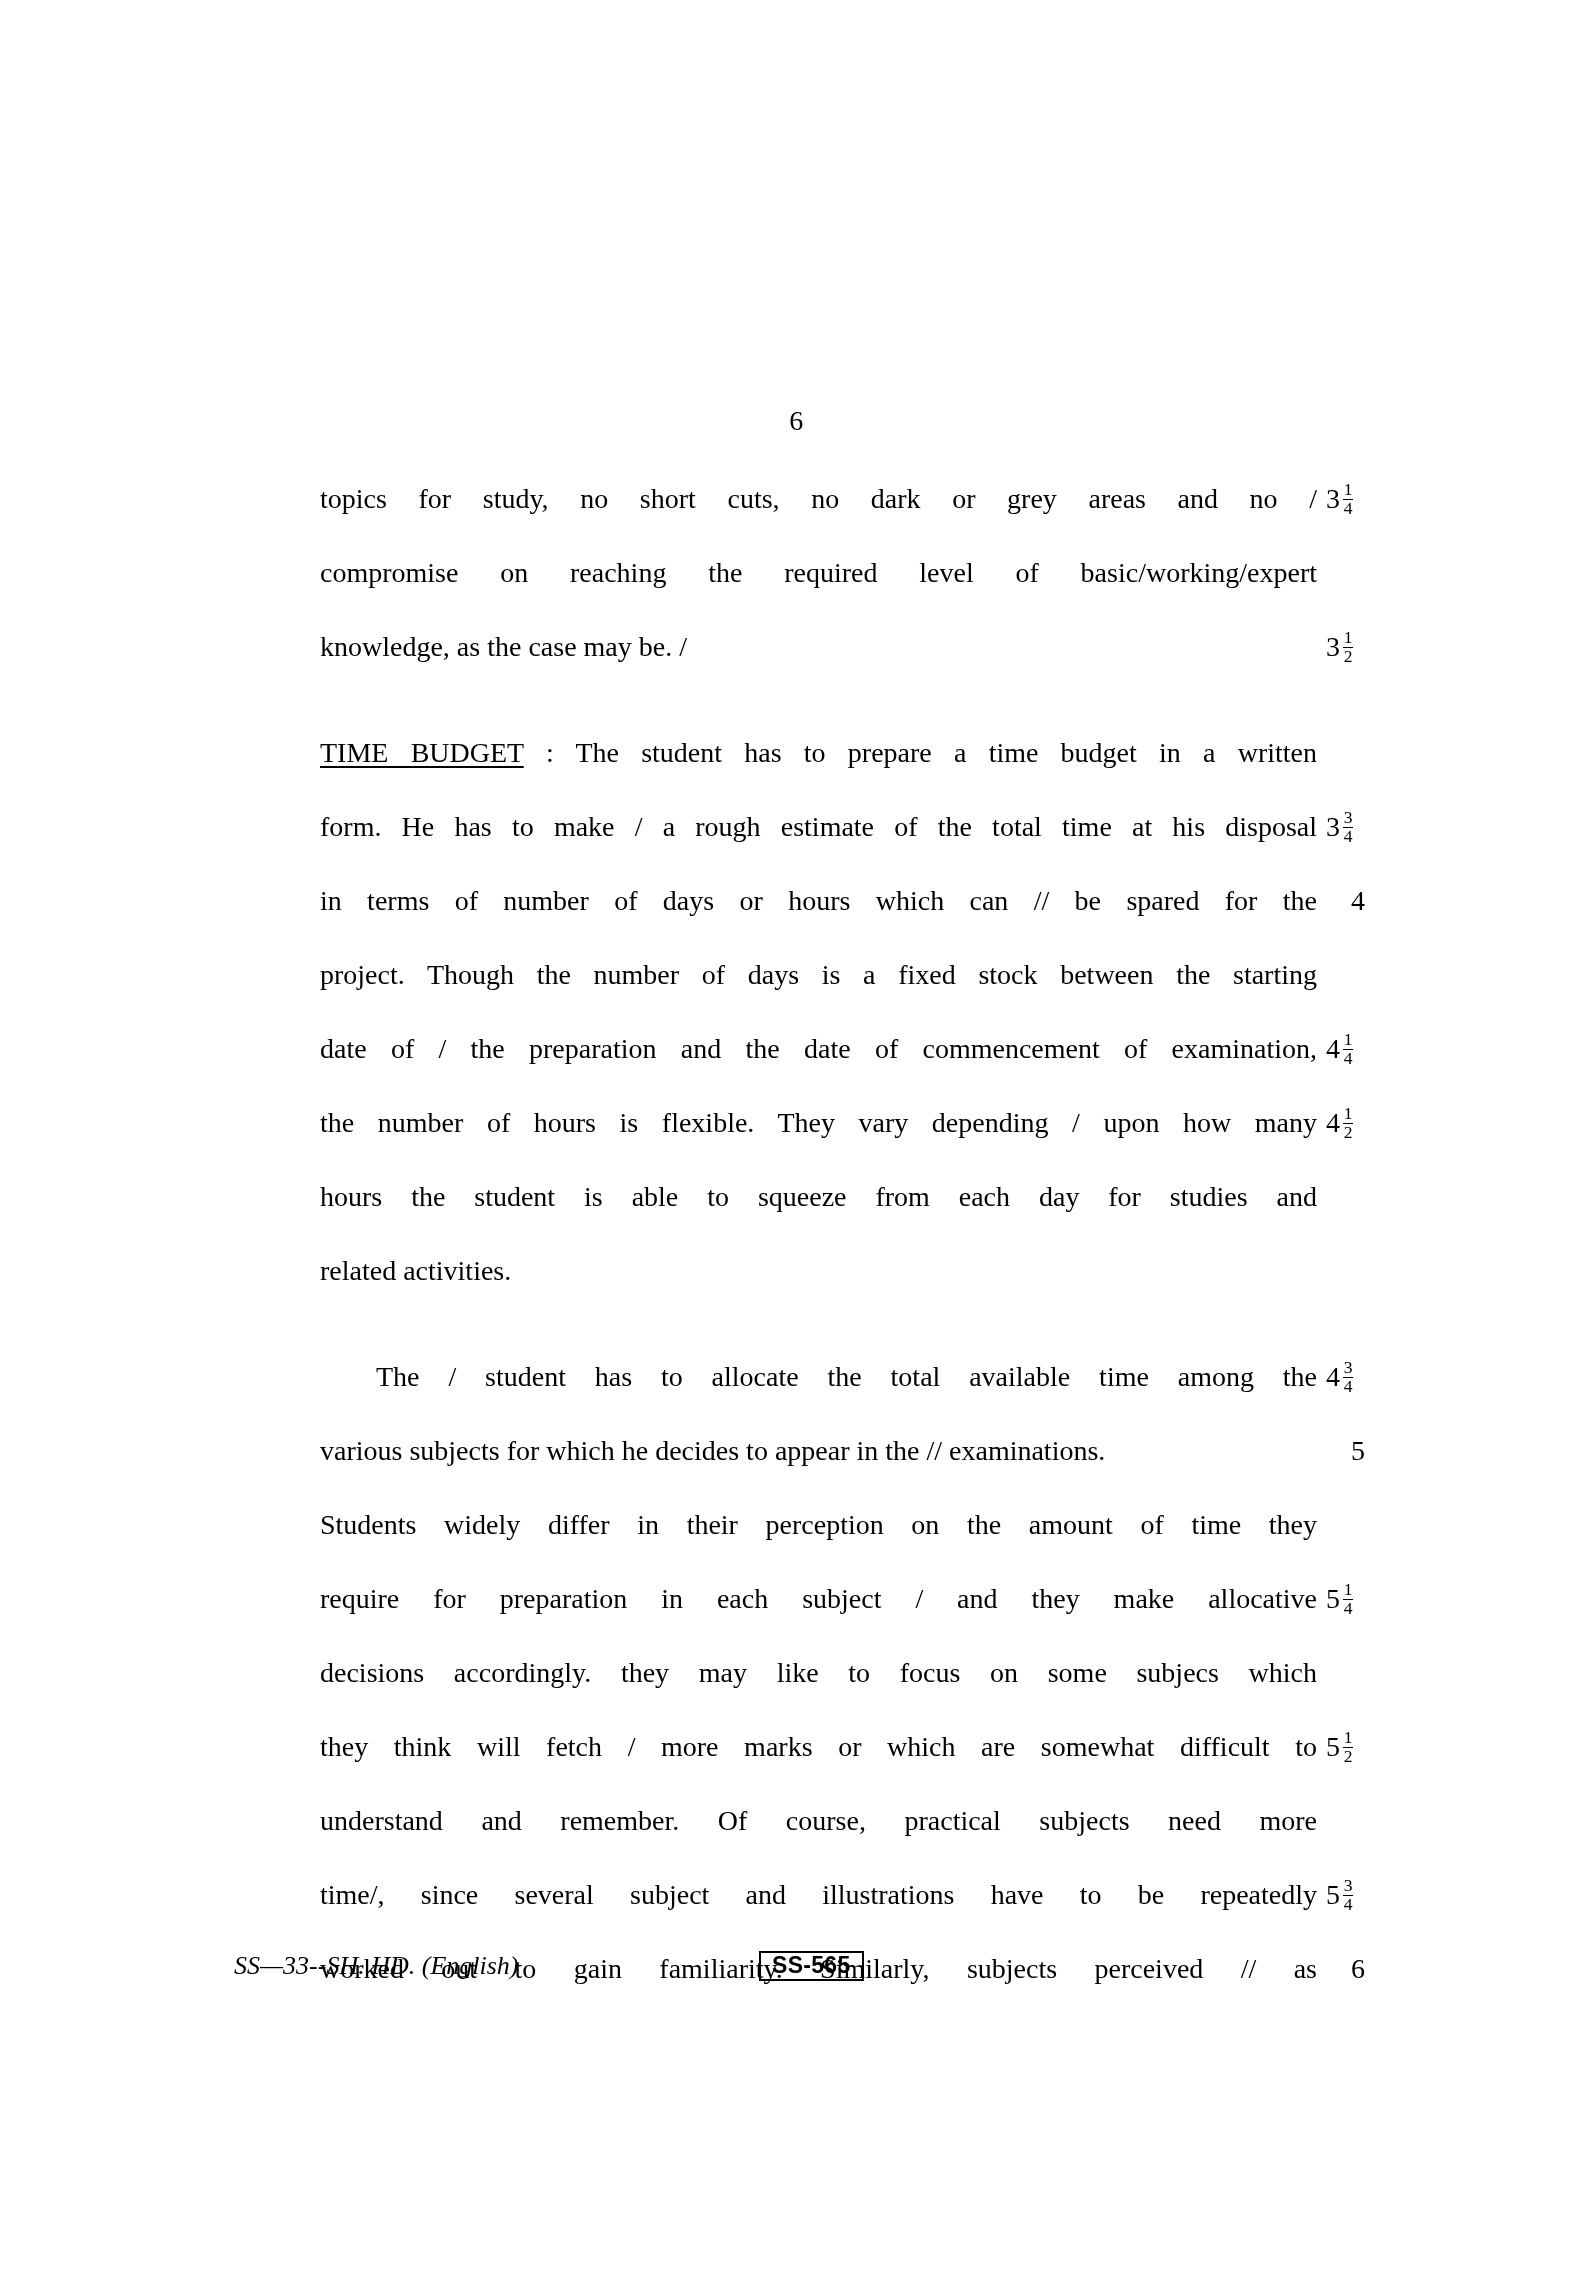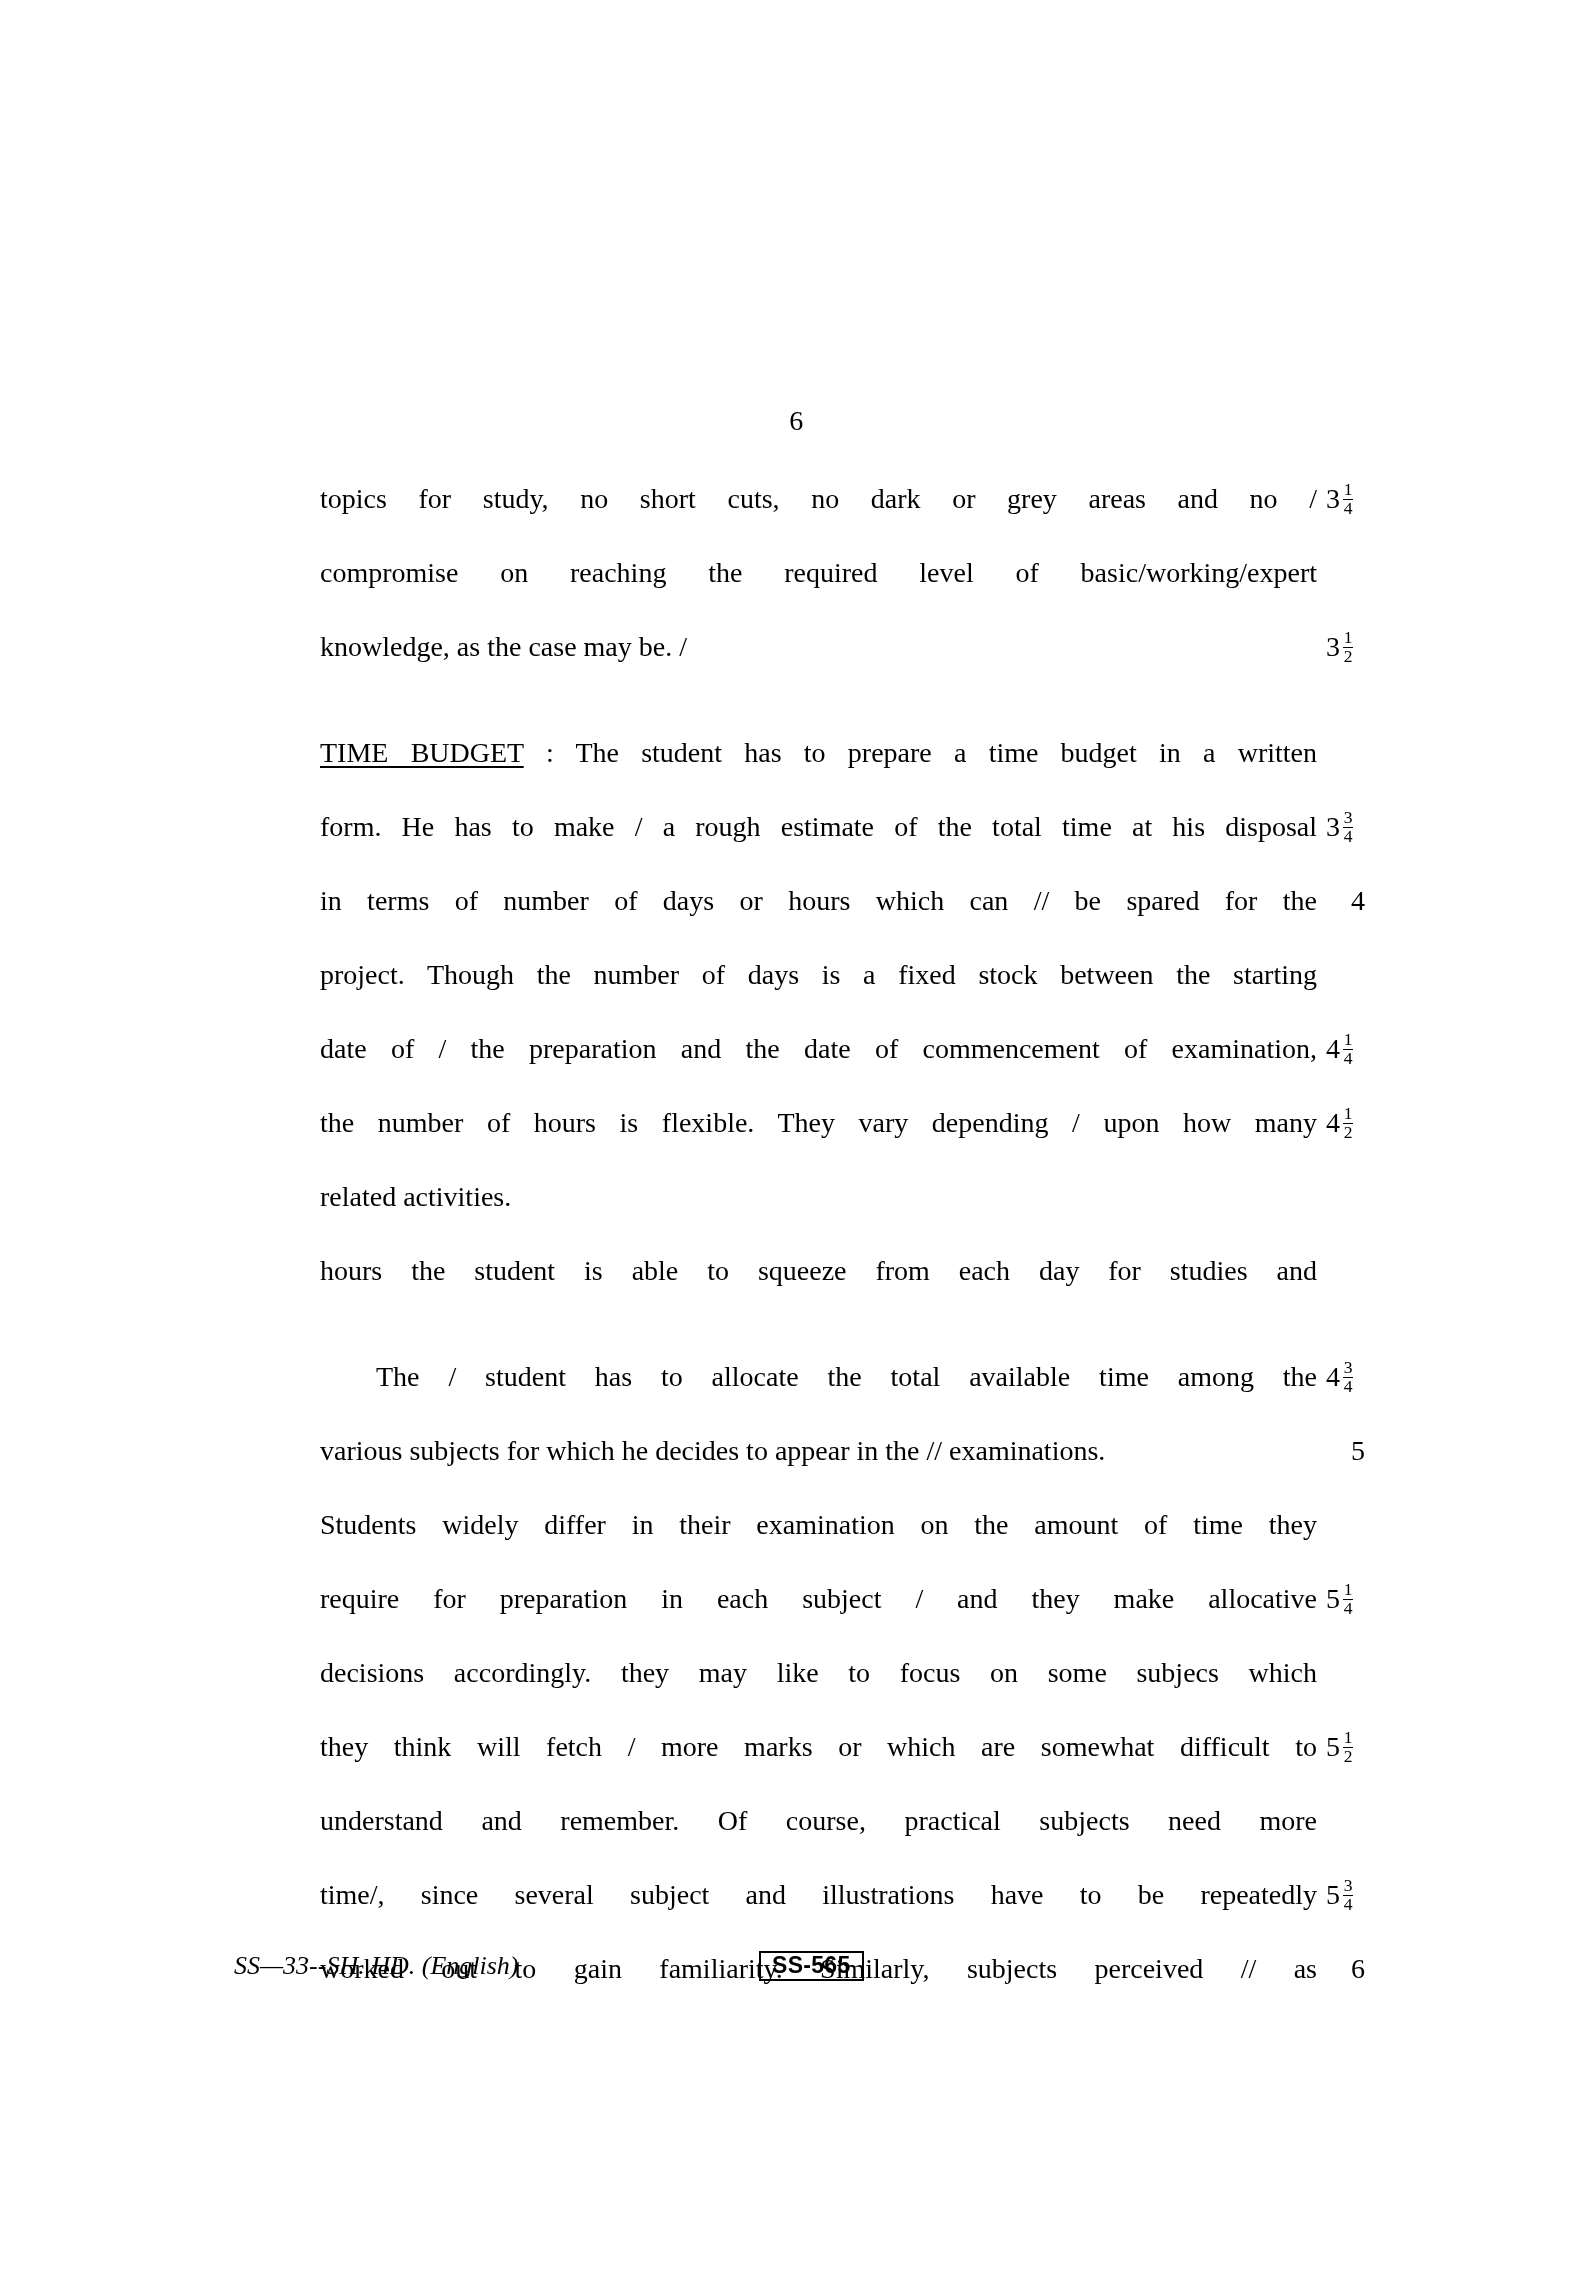--- a/index.html
+++ b/index.html
@@ -185,34 +185,34 @@
               <span class="den">4</span>
             </span>
           </span></div></div>
       <div class="line justify"><span class="txt">the number of hours is flexible. They vary depending / upon how many</span><div class="mark"><span class="mixed">
             <span class="whole-part">4</span>
             <span class="frac">
               <span class="num">1</span>
               <span class="den">2</span>
             </span>
           </span></div></div>
+      <div class="line justify"><span class="txt">hours the student is able to squeeze from each day for studies and</span></div>
       <div class="line flush"><span class="txt">related activities.</span></div>
-      <div class="line justify"><span class="txt">hours the student is able to squeeze from each day for studies and</span></div>
       <div class="gap-md"></div>
       <div class="line justify"><span class="txt"><span class="indent"></span>The / student has to allocate the total available time among the</span><div class="mark"><span class="mixed">
             <span class="whole-part">4</span>
             <span class="frac">
               <span class="num">3</span>
               <span class="den">4</span>
             </span>
           </span></div></div>
       <div class="line flush"><span class="txt">various subjects for which he decides to appear in the // examinations.</span><div class="mark whole"><span class="mixed">
             <span class="whole-part">5</span>
           </span></div></div>
-      <div class="line justify"><span class="txt">Students widely differ in their examination on the amount of time they</span></div>
+      <div class="line justify"><span class="txt">Students widely differ in their perception on the amount of time they</span></div>
       <div class="line justify"><span class="txt">require for preparation in each subject / and they make allocative</span><div class="mark"><span class="mixed">
             <span class="whole-part">5</span>
             <span class="frac">
               <span class="num">1</span>
               <span class="den">4</span>
             </span>
           </span></div></div>
       <div class="line justify"><span class="txt">decisions accordingly. they may like to focus on some subjecs which</span></div>
       <div class="line justify"><span class="txt">they think will fetch / more marks or which are somewhat difficult to</span><div class="mark"><span class="mixed">
             <span class="whole-part">5</span>

